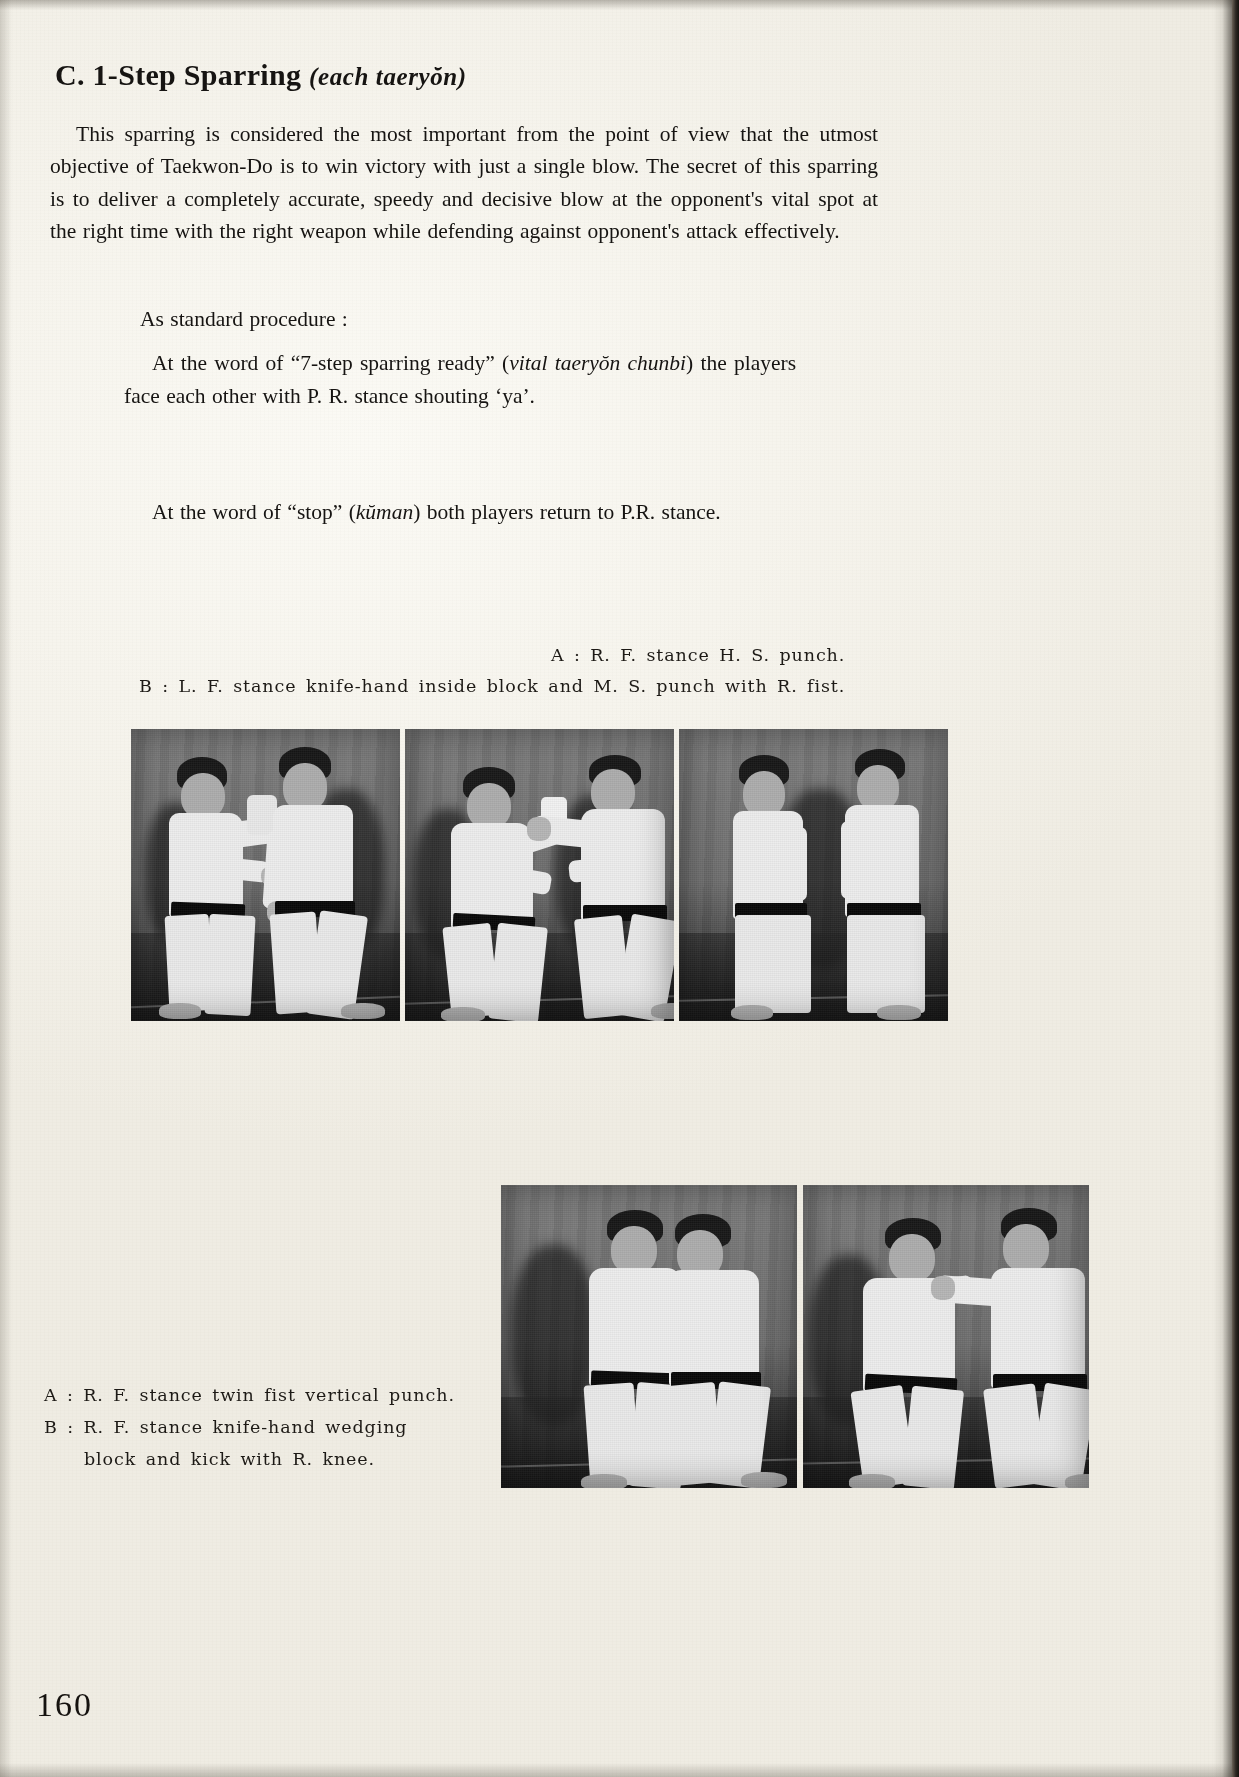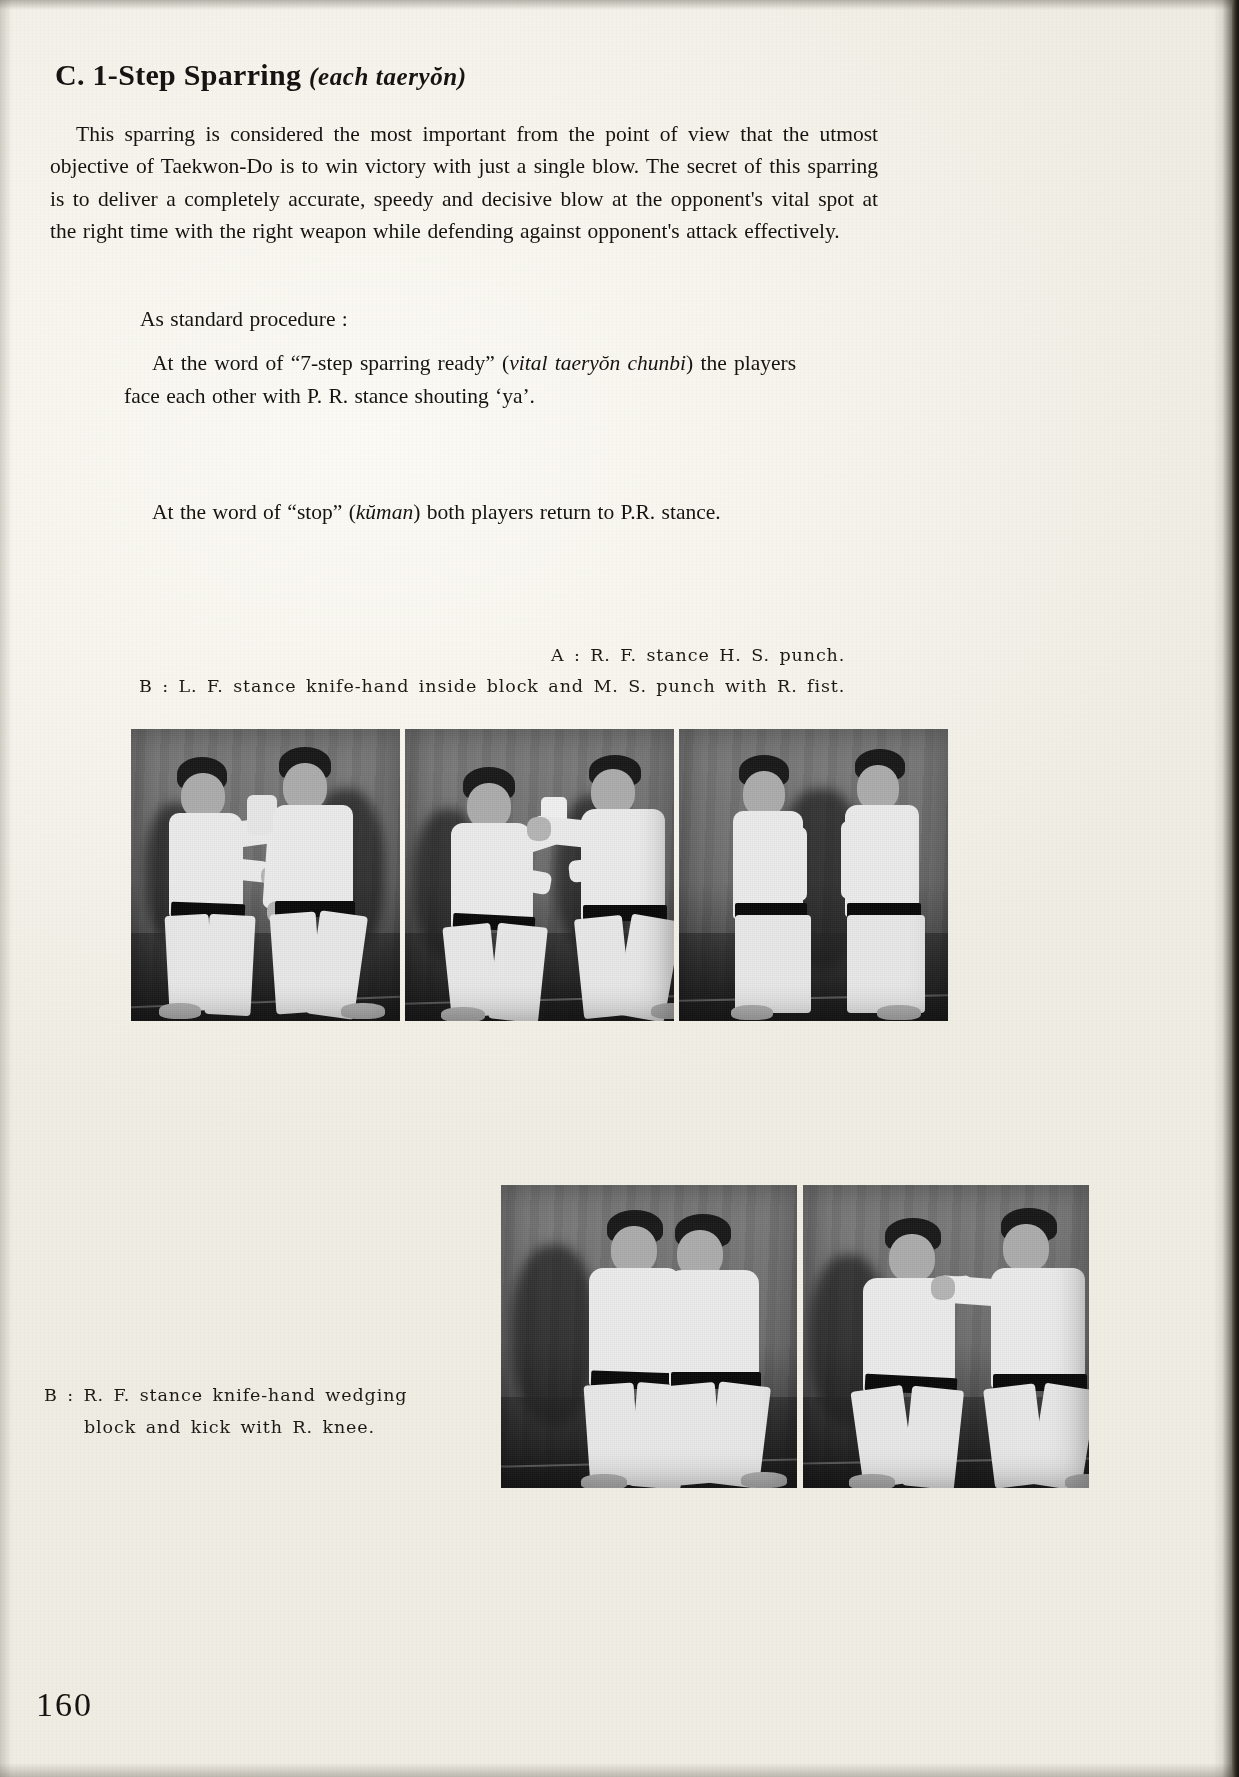--- a/index.html
+++ b/index.html
@@ -349,20 +349,21 @@
         <div class="leg" style="left:90px;top:184px;width:52px;height:102px;transform:rotate(9deg);"></div>
         <div class="foot" style="left:118px;top:272px;width:46px;height:16px;"></div>
       </div>
 
       <div class="ptex"></div>
       <div class="vig"></div>
     </div>
   </div>
 
   <div id="cap-bottom" class="cap">
+    <div>A : R. F. stance twin fist vertical punch.</div>
     <div>B : R.  F.  stance  knife-hand  wedging</div>
     <div class="ind">block and kick with R. knee.</div>
   </div>
 
   <div id="pageno">160</div>
 </div>
 
 <div id="top-edge"></div>
 <div id="left-edge"></div>
 <div id="bottom-edge"></div>

